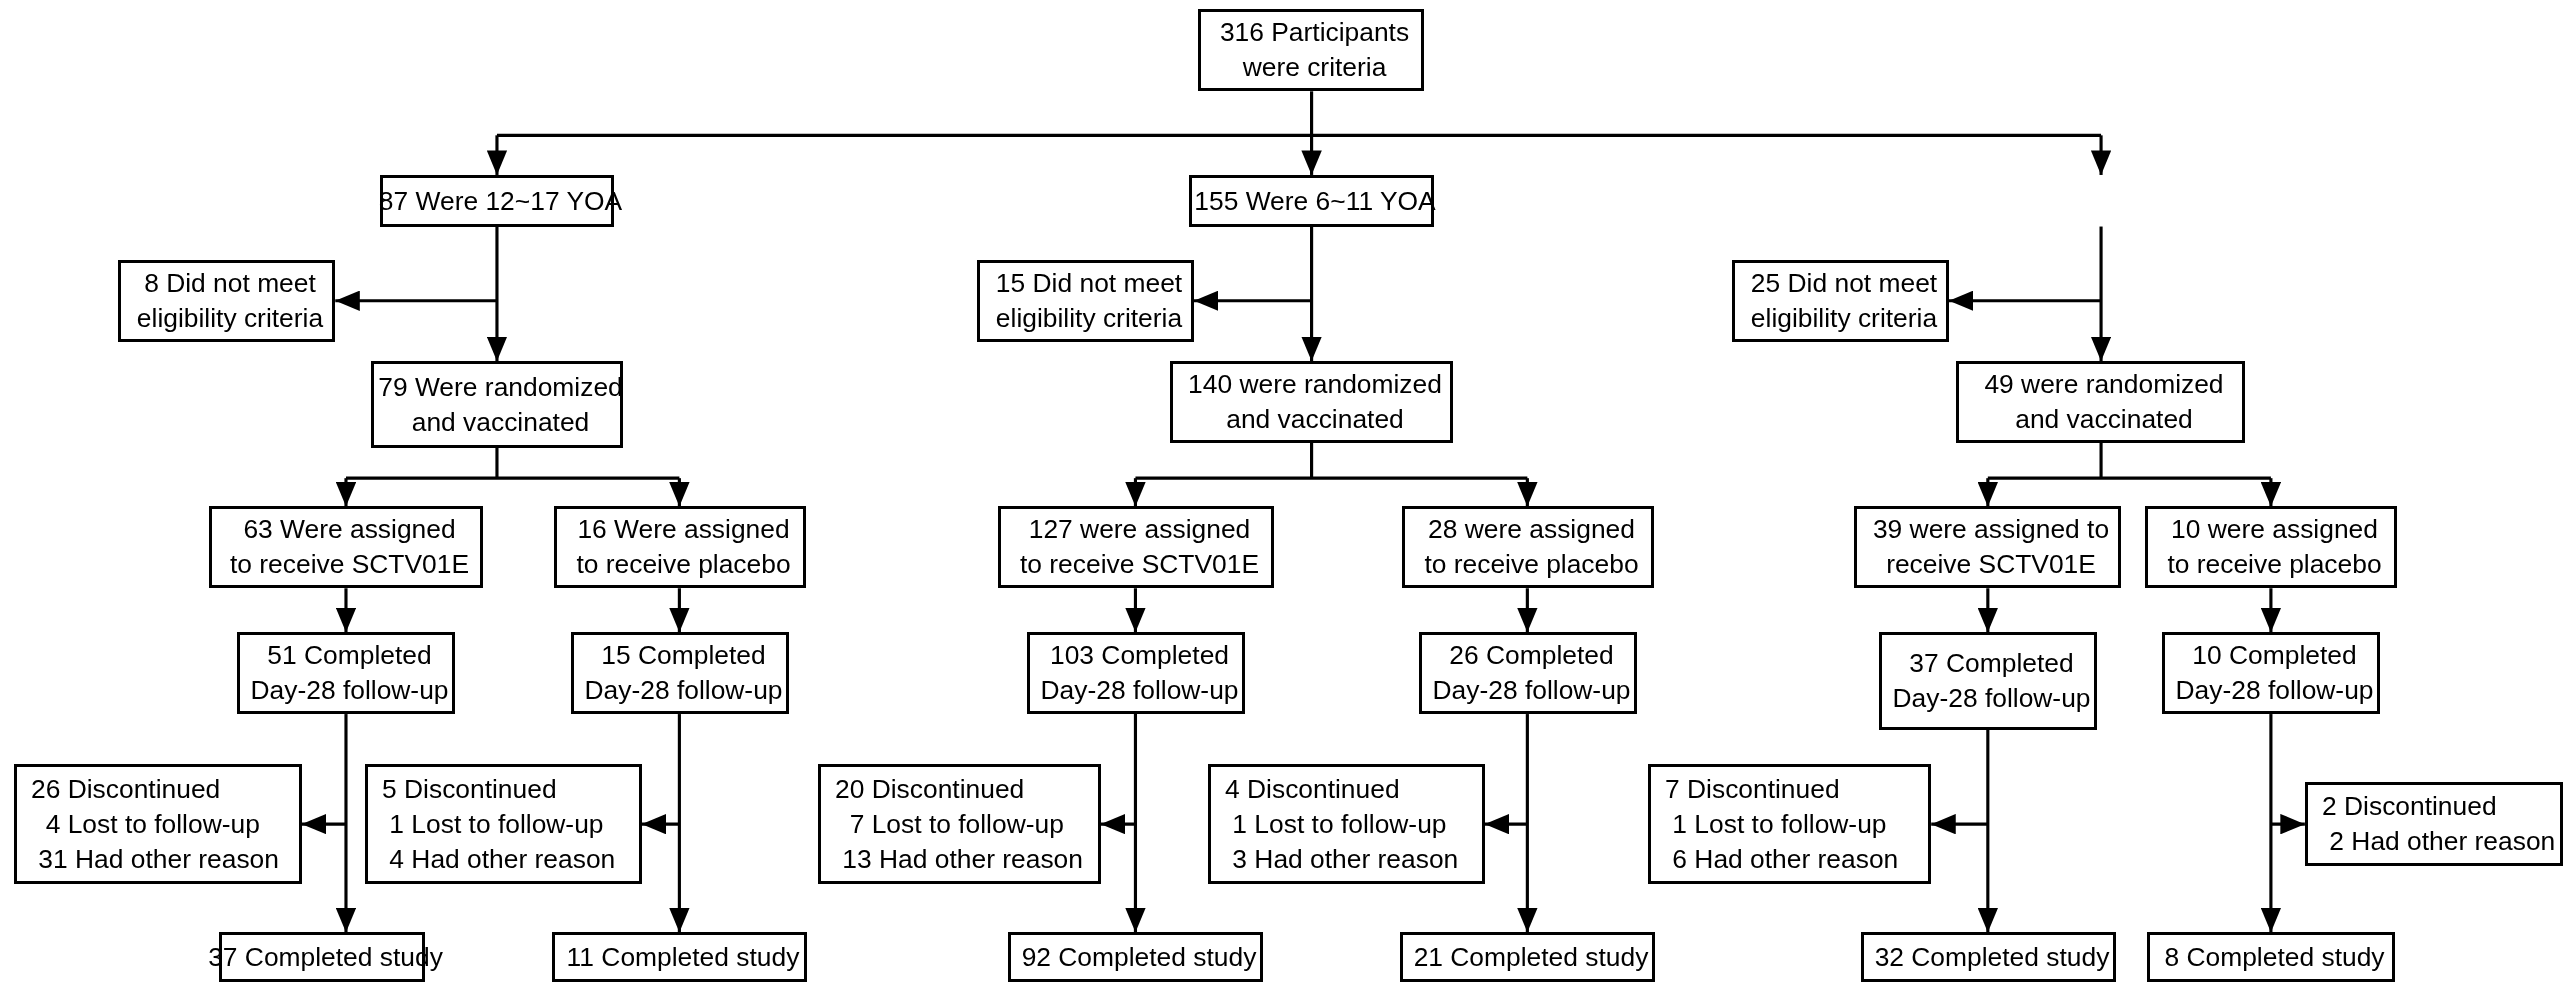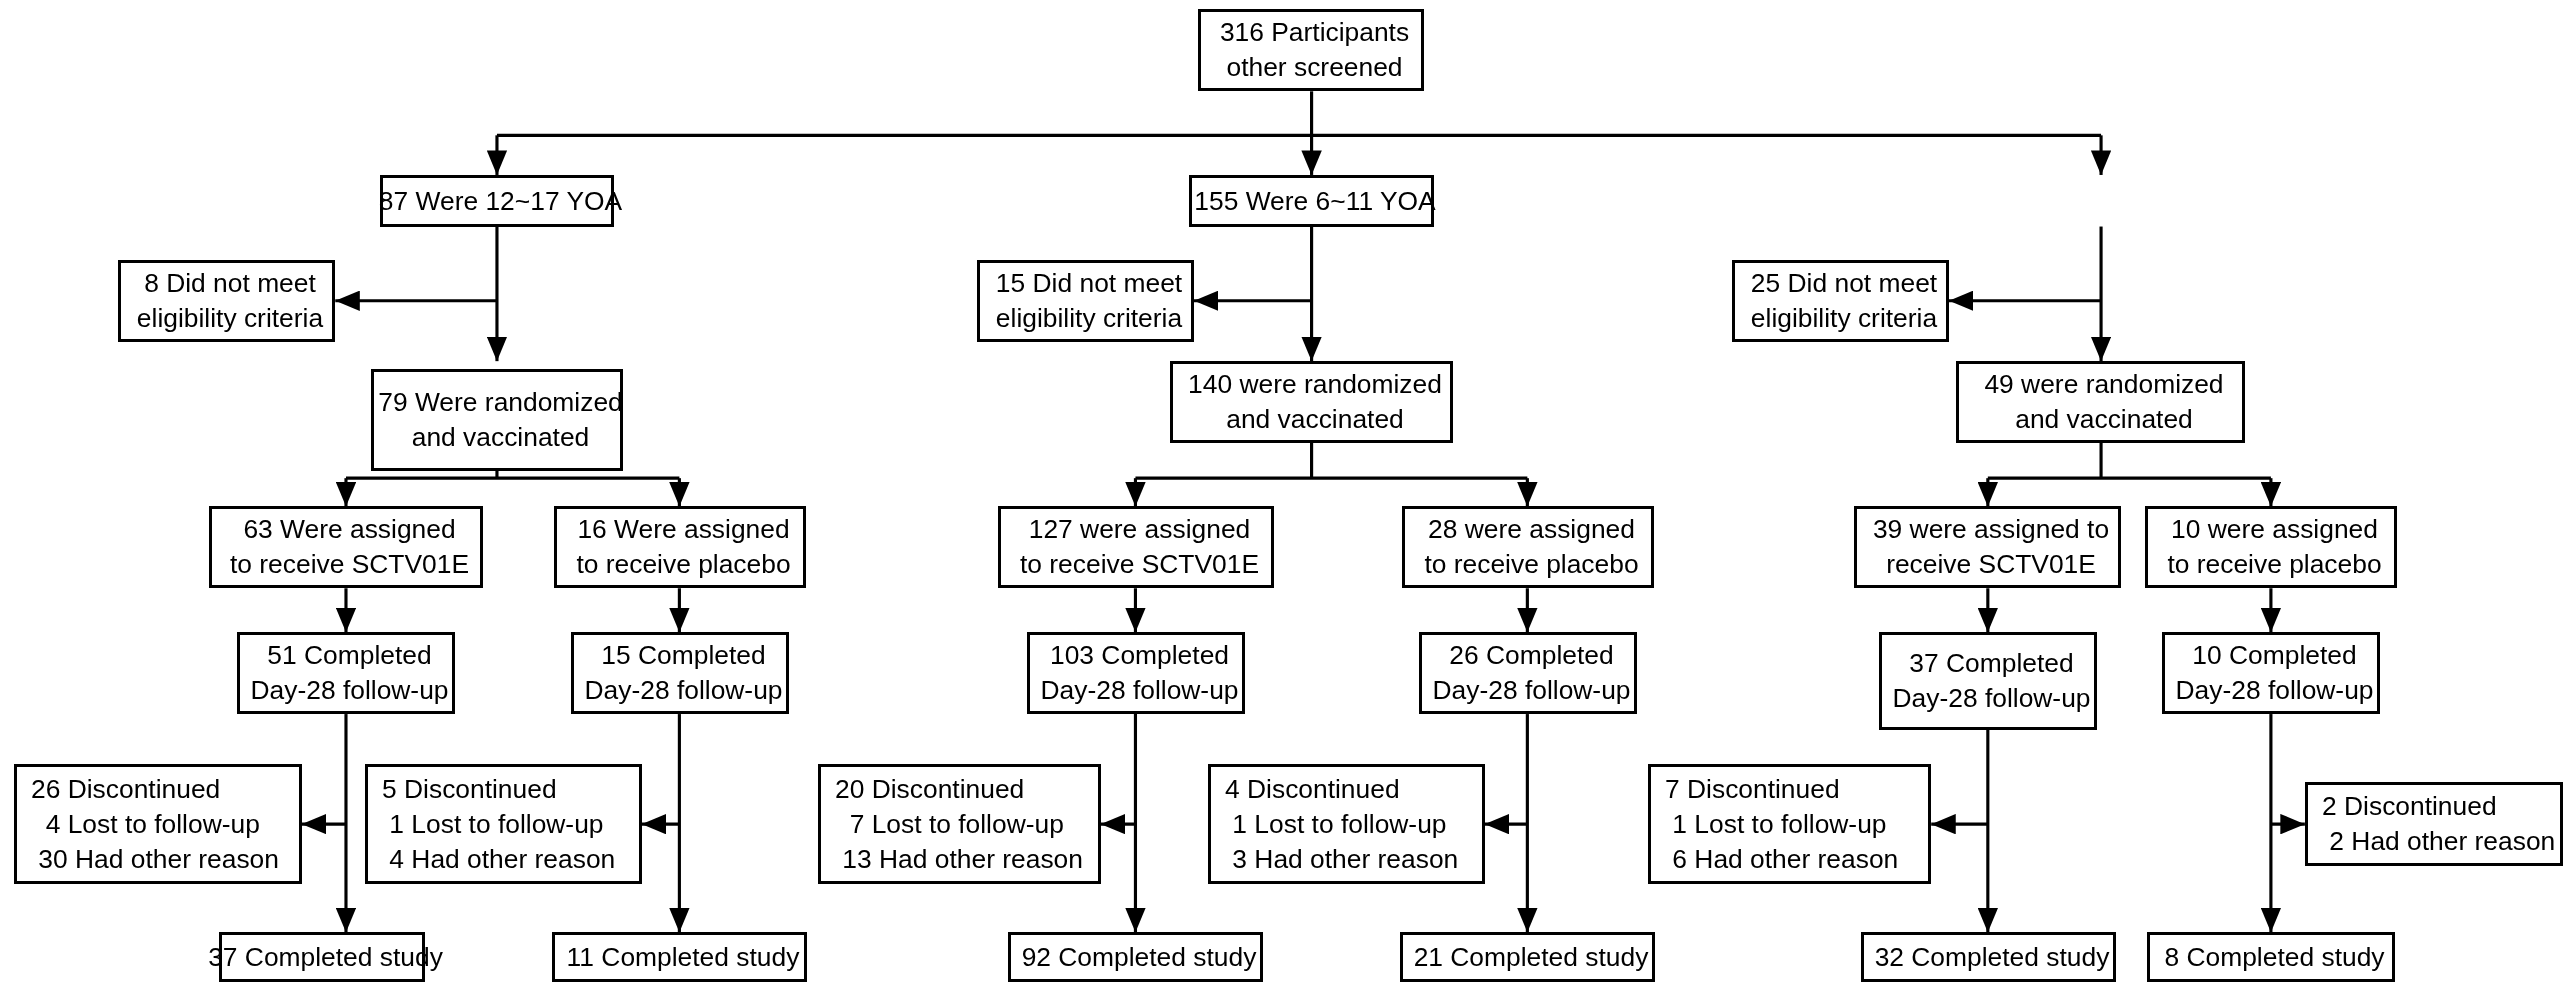--- a/index.html
+++ b/index.html
@@ -85,21 +85,21 @@
     <path d="M550,1310 H480" marker-end="url(#arr)"></path>
     <path d="M1080,1310 H1020" marker-end="url(#arr)"></path>
     <path d="M1805,1310 H1750" marker-end="url(#arr)"></path>
     <path d="M2428,1310 H2360" marker-end="url(#arr)"></path>
     <path d="M3160,1310 H3070" marker-end="url(#arr)"></path>
     <path d="M3610,1310 H3664" marker-end="url(#arr)"></path>
   </svg>
 
   <div class="bx" style="left:1198px;top:9.4px;width:226px;height:82px">
     <span class="ln">316 Participants</span>
-    <span class="ln">other screened</span>
+    <span class="ln">were criteria</span>
   </div>
 
   <div class="bx" style="left:380px;top:175px;width:234px;height:52px">
     <span class="ln">87 Were 12~17 YOA</span>
   </div>
   <div class="bx" style="left:1189px;top:175px;width:245px;height:52px">
     <span class="ln">155 Were 6~11 YOA</span>
   </div>
 
   <div class="bx" style="left:118px;top:260px;width:217px;height:82px">
@@ -108,21 +108,21 @@
   </div>
   <div class="bx" style="left:977px;top:260px;width:217px;height:82px">
     <span class="ln">15 Did not meet</span>
     <span class="ln">eligibility criteria</span>
   </div>
   <div class="bx" style="left:1732px;top:260px;width:217px;height:82px">
     <span class="ln">25 Did not meet</span>
     <span class="ln">eligibility criteria</span>
   </div>
 
-  <div class="bx" style="left:371px;top:369px;width:252px;height:102px">
+  <div class="bx" style="left:371px;top:361px;width:252px;height:87px">
     <span class="ln">79 Were randomized</span>
     <span class="ln">and vaccinated</span>
   </div>
   <div class="bx" style="left:1170px;top:361px;width:283px;height:82px">
     <span class="ln">140 were randomized</span>
     <span class="ln">and vaccinated</span>
   </div>
   <div class="bx" style="left:1956px;top:361px;width:289px;height:82px">
     <span class="ln">49 were randomized</span>
     <span class="ln">and vaccinated</span>
@@ -174,21 +174,21 @@
     <span class="ln">Day-28 follow-up</span>
   </div>
   <div class="bx" style="left:2162px;top:632px;width:218px;height:82px">
     <span class="ln">10 Completed</span>
     <span class="ln">Day-28 follow-up</span>
   </div>
 
   <div class="bx left" style="left:14px;top:764px;width:288px;height:120px">
     <span class="ln">26 Discontinued</span>
     <span class="ln">  4 Lost to follow-up</span>
-    <span class="ln"> 30 Had other reason</span>
+    <span class="ln"> 31 Had other reason</span>
   </div>
   <div class="bx left" style="left:365px;top:764px;width:277px;height:120px">
     <span class="ln">5 Discontinued</span>
     <span class="ln"> 1 Lost to follow-up</span>
     <span class="ln"> 4 Had other reason</span>
   </div>
   <div class="bx left" style="left:818px;top:764px;width:283px;height:120px">
     <span class="ln">20 Discontinued</span>
     <span class="ln">  7 Lost to follow-up</span>
     <span class="ln"> 13 Had other reason</span>

